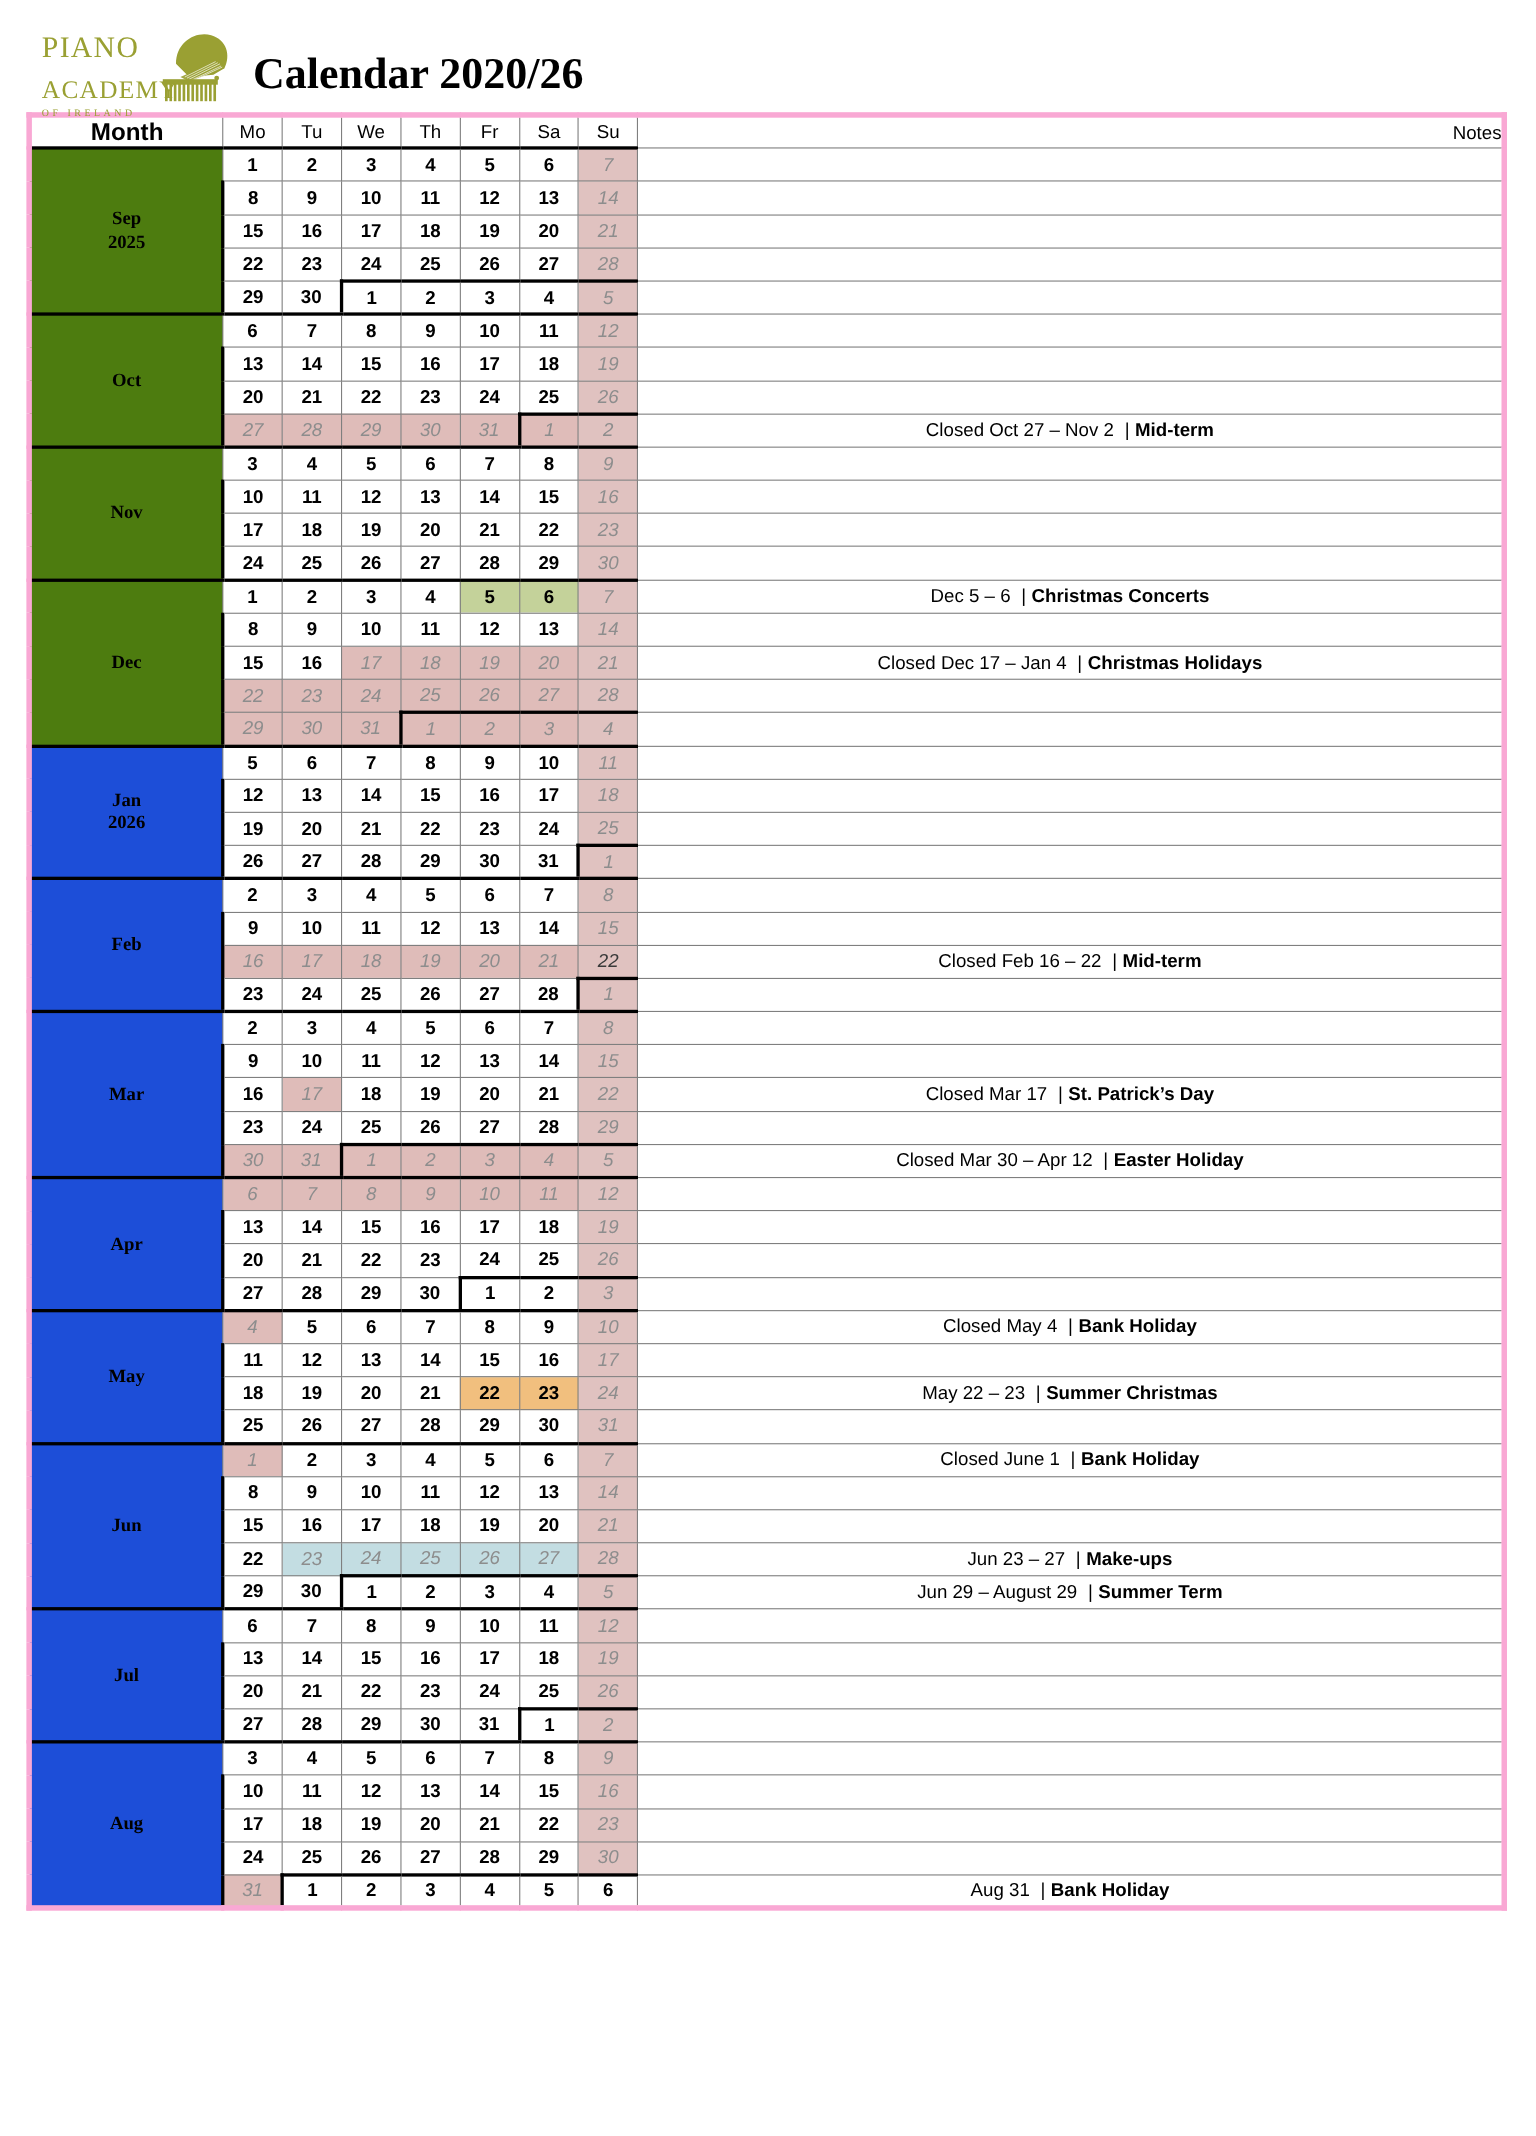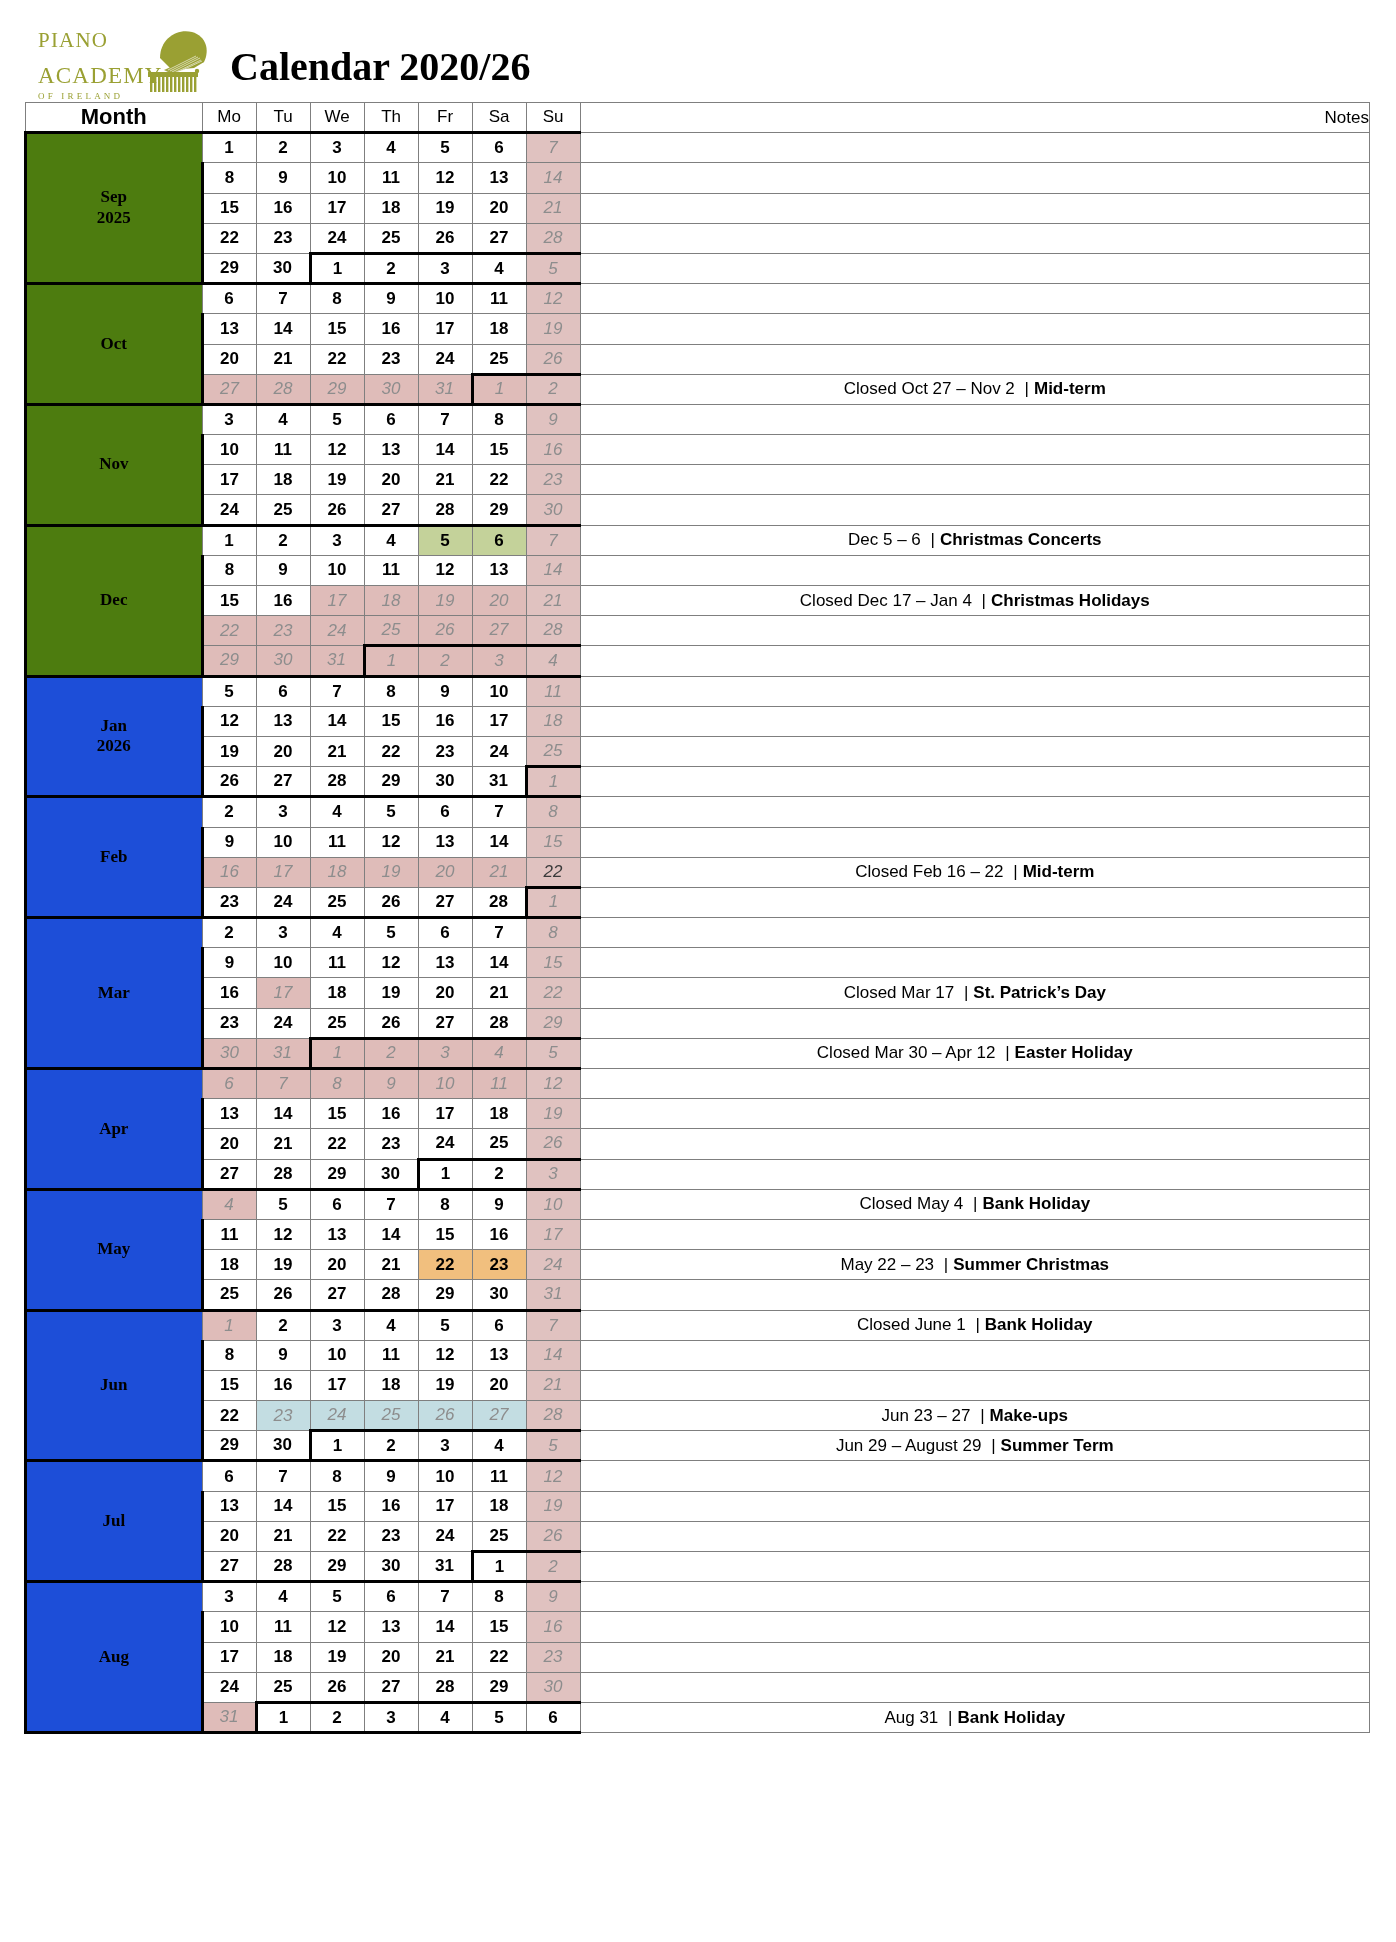--- a/index.html
+++ b/index.html
@@ -36,21 +36,21 @@
   .logo-text {
     position: absolute;
     left: 6px;
     top: 6px;
     width: 130px;
     color: #9aa033;
     font-family: "Liberation Serif", serif;
     line-height: 1;
   }
   .logo-piano {
-    font-size: 21px;
+    font-size: 27px;
     letter-spacing: 1.2px;
     font-weight: 400;
     display: block;
   }
   .logo-academy {
     font-size: 23px;
     letter-spacing: 1.2px;
     font-weight: 400;
     display: block;
     margin-top: 13px;
@@ -177,21 +177,21 @@
   }
   td.notes b { font-weight: bold; margin-top: 28px; }
   td.notes .sep { padding: 0 5px; font-weight: normal; }
 
   
   tbody tr td:first-child { border-left: 3px solid #000; }
   
   td.sun { border-right: 3px solid #000; }
 
   
-  table.cal { border: 1px solid #f9a8d4; }
+  table.cal { border: 5px solid #f9a8d4; }
 </style>
 </head>
 <body>
 
 <div class="page">
 
   <div class="header">
     <div class="logo">
       <div class="logo-text">
         <span class="logo-piano">PIANO</span>

